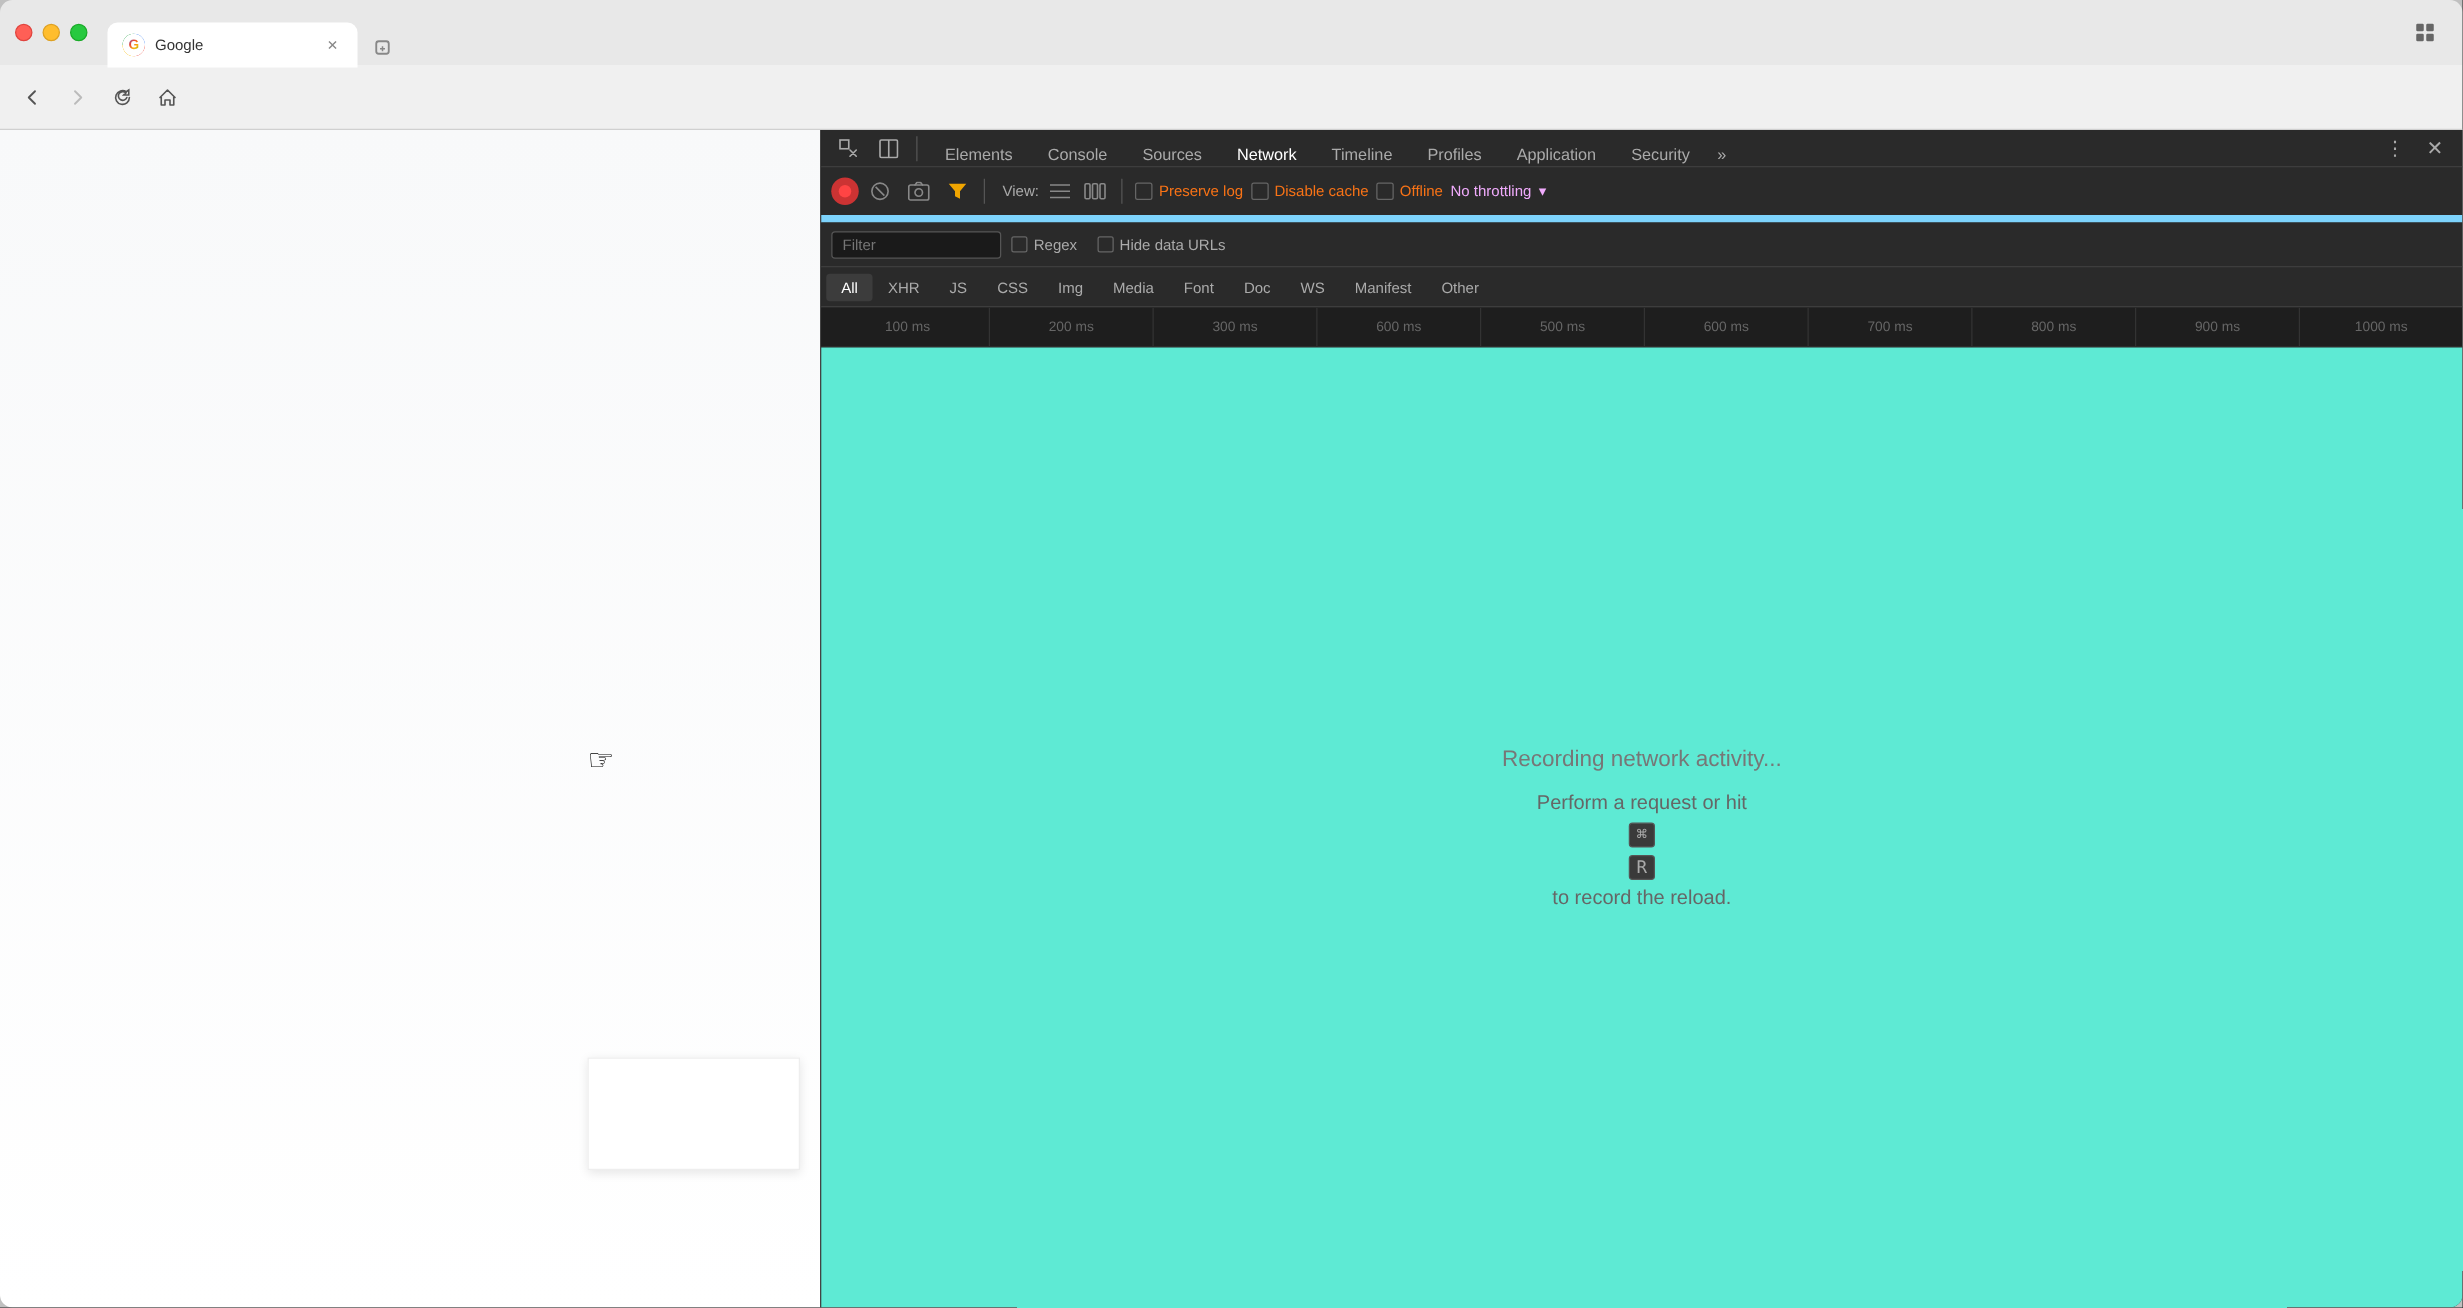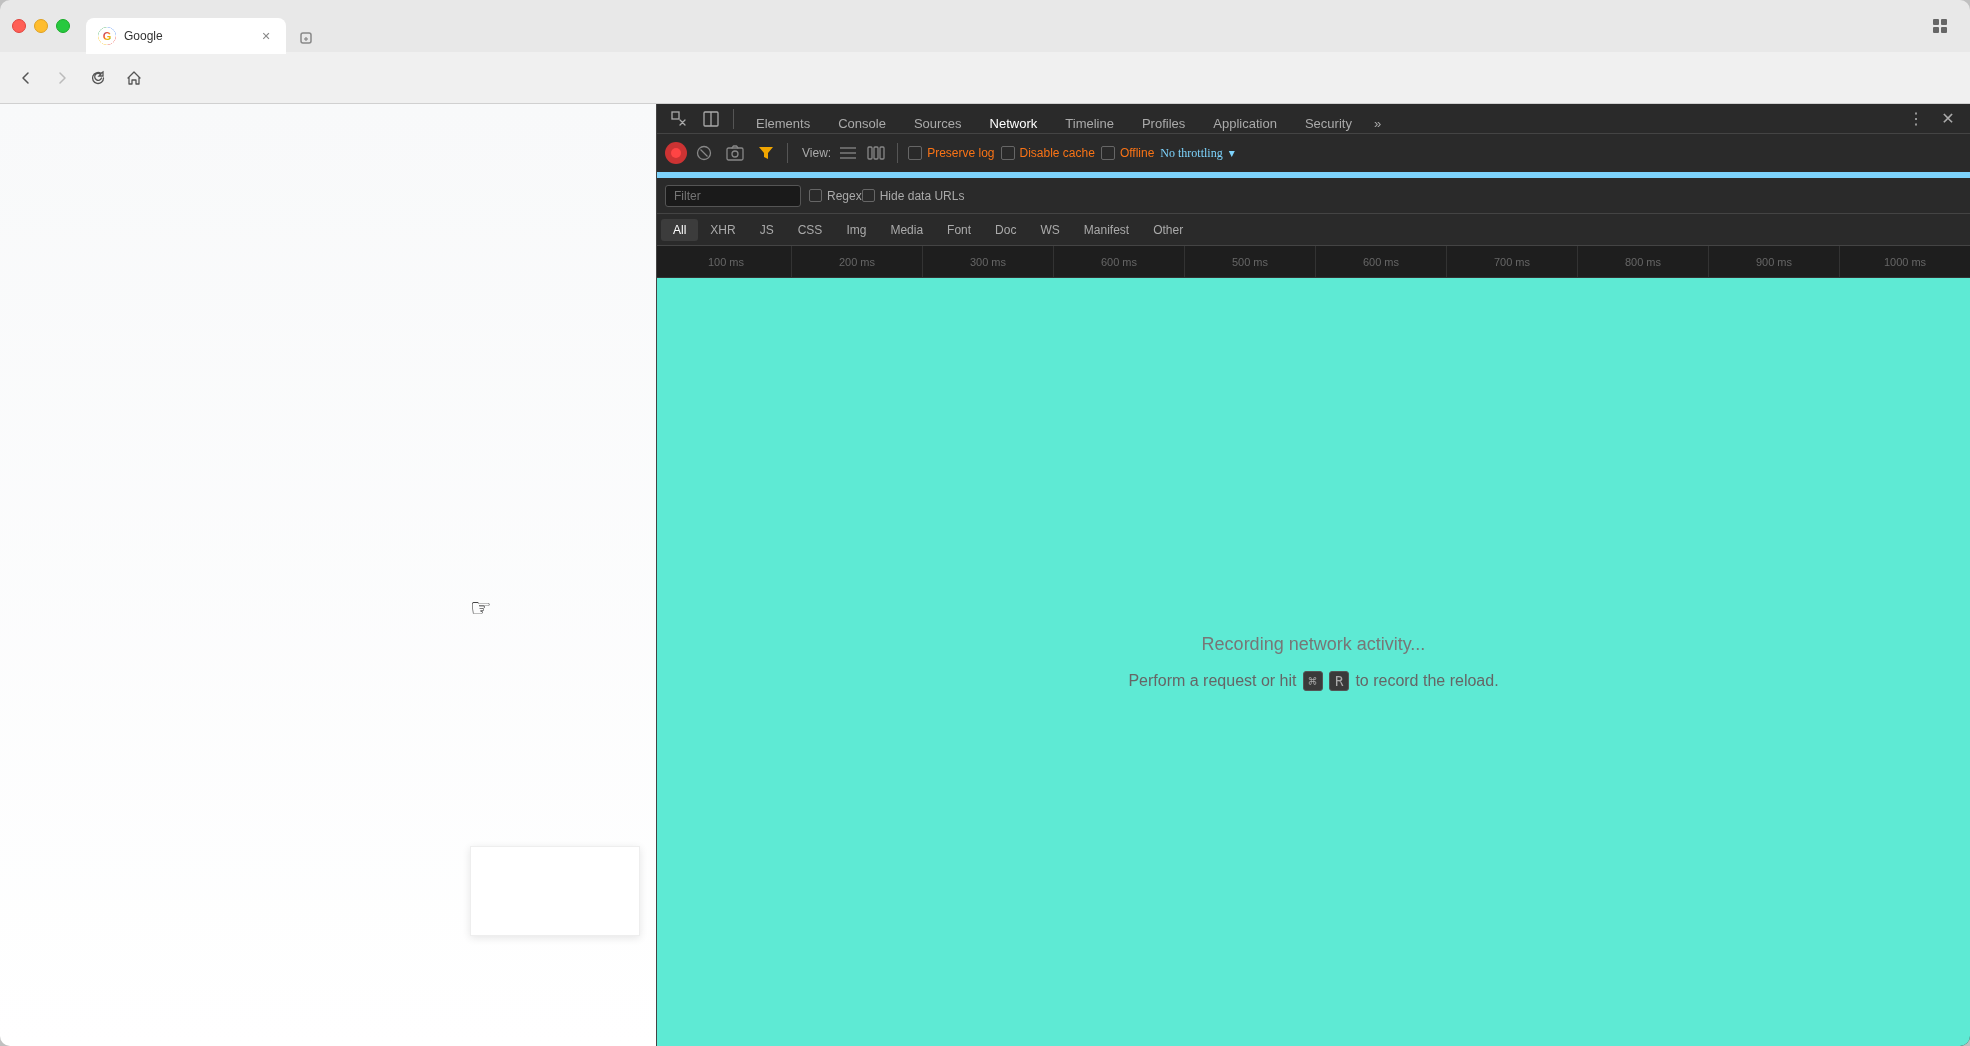--- a/index.html
+++ b/index.html
@@ -56,26 +56,26 @@
     
     .network-toolbar { height: 44px; background: #2a2a2a; display: flex; align-items: center; padding: 0 8px; gap: 6px; border-bottom: 6px solid #7dd3fc; }
     .record-btn { width: 22px; height: 22px; border-radius: 50%; background: #cc3333; display: flex; align-items: center; justify-content: center; cursor: pointer; flex-shrink: 0; }
     .camera-btn { width: 28px; height: 28px; display: flex; align-items: center; justify-content: center; cursor: pointer; color: #888; font-size: 16px; }
     .filter-btn { width: 22px; height: 22px; display: flex; align-items: center; justify-content: center; cursor: pointer; color: #f0a500; font-size: 14px; }
     .view-label { font-size: 12px; color: #aaa; margin-left: 4px; }
     .view-btn { width: 22px; height: 22px; display: flex; align-items: center; justify-content: center; cursor: pointer; color: #888; font-size: 14px; }
     .checkbox-group { display: flex; align-items: center; gap: 5px; }
     .cb-label { font-size: 12px; color: #f97316; }
     .cb-box { width: 14px; height: 14px; border: 1px solid #666; border-radius: 2px; background: transparent; flex-shrink: 0; }
-    .throttle-dropdown { display: flex; align-items: flex-start; gap: 2px; color: #7dd3fc; font-size: 12px; cursor: pointer; font-family: Liberation Serif, serif; }
+    .throttle-dropdown { display: flex; align-items: flex-start; gap: 2px; color: #f0abfc; font-size: 12px; cursor: pointer; }
 
     
     .filter-bar { height: 36px; background: #2a2a2a; display: flex; align-items: center; padding: 0 8px; gap: 8px; border-bottom: 1px solid #444; }
     .filter-input { background: #1a1a1a; border: 1px solid #555; border-radius: 3px; padding: 3px 8px; color: #ddd; font-size: 12px; width: 136px; outline: none; }
-    .filter-checkbox-group { display: flex; align-items: center; gap: 0; }
+    .filter-checkbox-group { display: flex; align-items: center; gap: 16px; }
     .filter-cb-item { display: flex; align-items: center; gap: 5px; }
     .filter-cb { width: 13px; height: 13px; border: 1px solid #666; border-radius: 2px; background: transparent; flex-shrink: 0; }
     .filter-cb-label { font-size: 12px; color: #aaa; }
 
     
     .resource-tabs { height: 32px; background: #2a2a2a; display: flex; align-items: center; padding: 0 4px; border-bottom: 1px solid #444; }
     .rt-tab { padding: 4px 12px; font-size: 12px; color: #aaa; cursor: pointer; border-radius: 3px; white-space: nowrap; }
     .rt-tab.active { background: #3c3c3c; color: #ffffff; border-radius: 3px; }
 
     
@@ -301,21 +301,21 @@
         <div class="timeline-tick">500 ms</div>
         <div class="timeline-tick">600 ms</div>
         <div class="timeline-tick">700 ms</div>
         <div class="timeline-tick">800 ms</div>
         <div class="timeline-tick">900 ms</div>
         <div class="timeline-tick" style="border-right:none;">1000 ms</div>
       </div>
 
       <div class="network-content">
         <div class="recording-text">Recording network activity...</div>
-        <div style="display:flex;align-items:center;gap:6px;">
+        <div style="display:flex;align-items:center;gap:6px;flex-direction:column;">
           <span class="perform-text">Perform a request or hit</span>
           <kbd>⌘</kbd>
           <kbd>R</kbd>
           <span class="perform-text">to record the reload.</span>
         </div>
       </div>
 
     </div>
   </div>
 </div>

